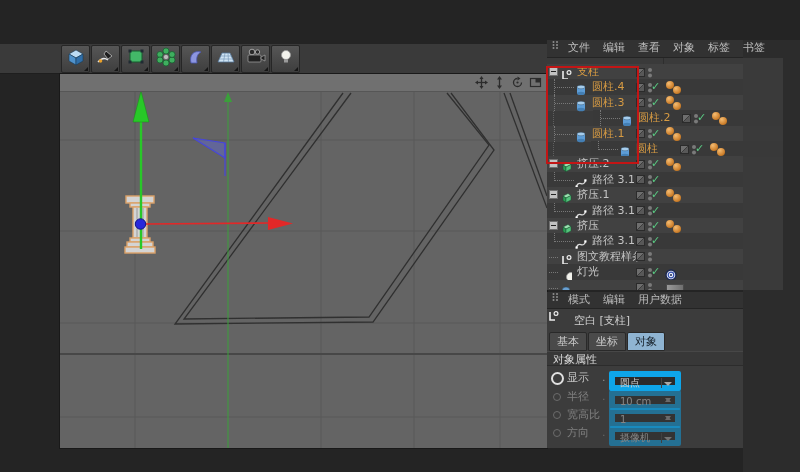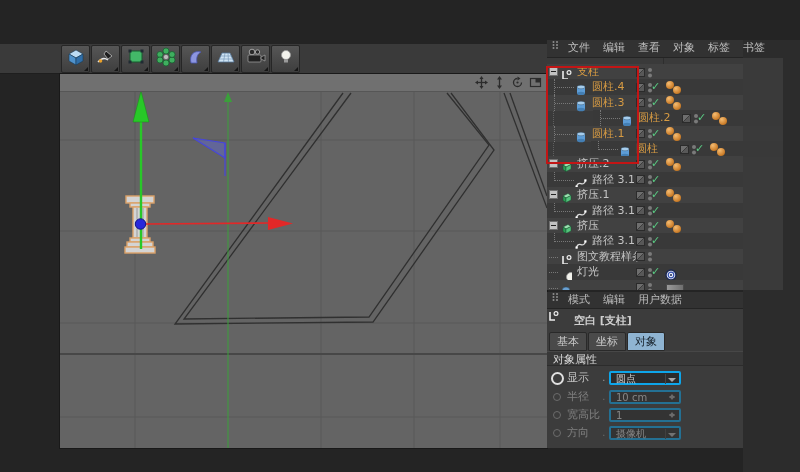--- a/index.html
+++ b/index.html
@@ -65,36 +65,36 @@
   .tag-target{left:118px;top:2px;width:12px;height:12px;}
   .tag-texture{left:119px;top:4px;width:16px;height:8px;background:linear-gradient(90deg,#9a9a9a,#6f6f6f);
         border:1px solid #4a4a4a;}
   
   .annotation{position:absolute;left:546px;top:66px;width:89px;height:94px;
               border:2px solid #c31515;z-index:50;pointer-events:none;}
   
   .am-panel{position:absolute;left:547px;top:292px;width:196px;height:156px;background:#3c3c3c;}
   .am-obj{position:absolute;left:547px;top:310px;width:196px;height:21px;}
   .am-obj .om-icon{left:5px;top:2px;width:16px;height:16px;}
-  .am-obj-label{position:absolute;left:27px;top:0;font-size:11px;line-height:21px;color:#cfcfcf;font-weight:bold;}
+  .am-obj-label{position:absolute;left:27px;top:0;font-size:11px;line-height:21px;color:#cfcfcf;}
   .am-tabs{position:absolute;left:549px;top:332px;display:flex;gap:1px;}
   .am-tab{padding:1px 7px;font-size:11px;background:#4a4a4a;color:#c8c8c8;
           border:1px solid #292929;border-radius:2px 2px 0 0;cursor:default;}
   .am-tab.active{background:#8fb4d2;color:#16202a;}
   .am-section{position:absolute;left:547px;top:351px;width:196px;height:15px;background:#383838;
               border-top:1px solid #474747;border-bottom:1px solid #2c2c2c;
               font-size:11px;line-height:15px;color:#dadada;padding-left:6px;box-sizing:border-box;}
   .am-row{position:absolute;left:547px;width:196px;height:18px;}
   .am-row.dim{opacity:.5;}
   .am-row>*{position:absolute;}
   .ring-on{left:4px;top:3px;width:9px;height:9px;border:2px solid #e0e0e0;border-radius:50%;}
   .ring-off{left:6px;top:5px;width:6px;height:6px;border:1px solid #9a9a9a;border-radius:50%;}
   .am-label{left:20px;top:0;font-size:11px;line-height:18px;color:#c0c0c0;white-space:nowrap;}
   .am-sep{left:55px;top:0;font-size:11px;line-height:18px;color:#8e8e8e;}
-  .ctl{left:62px;top:2px;width:72px;height:14px;background:#2b2b2b;border:2px solid #0ea5e9;
+  .ctl{left:62px;top:2px;width:72px;height:20px;background:#2b2b2b;border:6px solid #0ea5e9;
        border-radius:2px;box-sizing:border-box;}
   .ctl-text{position:absolute;left:5px;top:0;font-size:10px;line-height:12px;color:#cdcdcd;}
   .dd-arrow{position:absolute;right:3px;top:5px;width:0;height:0;
             border-left:4px solid transparent;border-right:4px solid transparent;
             border-top:4px solid #a8a8a8;}
   .dd-div{position:absolute;right:13px;top:1px;height:10px;width:1px;background:#454545;}
   .spin-up{position:absolute;right:4px;top:2px;width:0;height:0;
            border-left:3px solid transparent;border-right:3px solid transparent;
            border-bottom:4px solid #9a9a9a;}
   .spin-dn{position:absolute;right:4px;bottom:2px;width:0;height:0;

